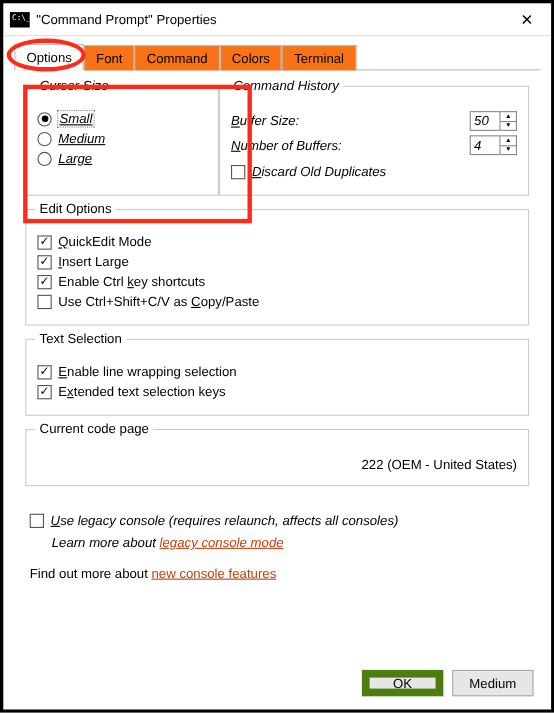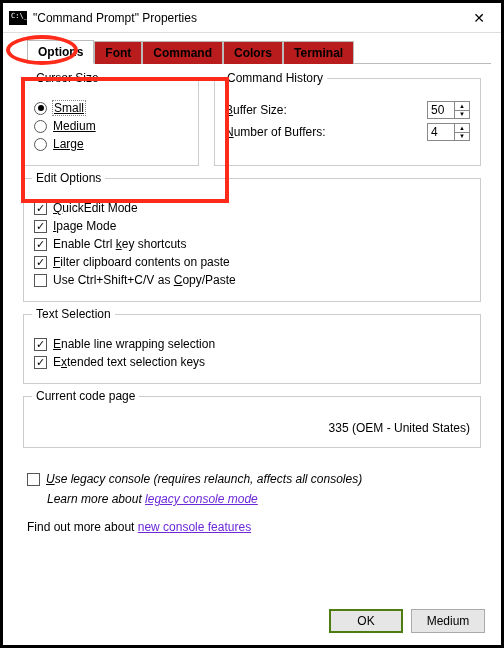--- a/index.html
+++ b/index.html
@@ -41,34 +41,33 @@
     font-family: Consolas, monospace;
     position:absolute; left:2px; top:1px;
   }
   .titlebar .title { flex:1; font-size:12px; }
   .titlebar .close {
     width:40px; height:28px;
     display:flex; align-items:center; justify-content:center;
     font-size:14px; color:#000;
   }
   .tabstrip {
-    padding: 6px 10px 0 24px;
-    position:relative;
-    font-weight:bold;
+    padding: 6px 10px 0 10px;
+    position:relative;
   }
   .tabstrip-inner {
     border-bottom:1px solid #bbb;
     display:flex;
     align-items:flex-end;
   }
   .tab {
     padding:4px 10px;
     border:1px solid #bbb;
     border-bottom:none;
-    background:#b91c1c;
+    background:#f97316;
     font-size:12px;
     margin-right:0px;
     position:relative;
     top:1px;
     cursor:default;
   }
   .tab.active {
     background:#fff;
     border-bottom:1px solid #fff;
     z-index:2;
@@ -78,21 +77,21 @@
     left:3px; top:2px;
     width:72px; height:30px;
     border:4px solid #ff2b1a;
     border-radius:50%;
     pointer-events:none;
     z-index:5;
   }
   .content {
     padding:14px 20px 6px 20px;
   }
-  .toprow { display:flex; gap:15px; }
+  .toprow { display:flex; gap:0;font-style:italic; }
   .group {
     border:1px solid #ccc;
     position:relative;
     padding:18px 10px 10px 10px;
   }
   .group-title {
     position:absolute;
     top:-8px; left:8px;
     background:#fff;
     padding:0 4px;
@@ -131,36 +130,36 @@
   }
   .spinner .btn {
     flex:1; display:flex; align-items:center; justify-content:center;
     font-size:6px; border-bottom:1px solid #888;
   }
   .spinner .btn:last-child{border-bottom:none;}
   .mid-groups .group { margin-top:12px;text-align:right; }
   .codepage-val { margin:6px 0 2px 6px; }
   .legacy-block { margin:24px 4px 0 4px;font-style:italic; }
   .legacy-learn { margin:6px 0 0 20px; }
-  .link { color:#6d28d9; text-decoration:underline; cursor:pointer;}
+  .link { color:#c2410c; text-decoration:underline; cursor:pointer;}
   .find-more { margin:14px 4px 0 4px; }
   .buttons {
     position:absolute;
     right:16px; bottom:12px;
     display:flex; gap:8px;
   }
   .winbtn {
     width:74px; height:24px;
     border:1px solid #aaa;
     background:#e6e6e6;
     display:flex; align-items:center; justify-content:center;
     font-size:12px;
   }
   .winbtn.primary {
-    border:2px solid #4d7c0f;
+    border:7px solid #4d7c0f;
     background:#e6e6e6;
   }
   .highlight-box{
     position:absolute;
     border:4px solid #ff2b1a;
     pointer-events:none;
     z-index:5;
   }
 </style>
 </head>
@@ -219,43 +218,43 @@
         <div class="hist-row">
           <span class="lbl"><span class="u">N</span><span>umber of Buffers:</span></span>
           <span class="num-field">
             <span class="num-input">4</span>
             <span class="spinner">
               <span class="btn">▲</span>
               <span class="btn">▼</span>
             </span>
           </span>
         </div>
+        <div class="check-row" style="margin-top:8px;">
+          <span class="check"></span>
+          <span><span class="u">D</span><span>iscard Old Duplicates</span></span>
+        </div>
       </div>
     </div>
 
     <div class="highlight-box" style="left:18px; top:74px; width:208px; height:126px;"></div>
 
     <div class="mid-groups">
       <div class="group">
         <span class="group-title">Edit Options</span>
         <div class="check-row">
           <span class="check checked"></span>
           <span><span class="u">Q</span><span>uickEdit Mode</span></span>
         </div>
         <div class="check-row">
           <span class="check checked"></span>
-          <span><span class="u">I</span><span>page Mode</span></span>
+          <span><span class="u">I</span><span>nsert Large</span></span>
         </div>
         <div class="check-row">
           <span class="check checked"></span>
           <span><span>Enable Ctrl </span><span class="u">k</span><span>ey shortcuts</span></span>
-        </div>
-        <div class="check-row">
-          <span class="check checked"></span>
-          <span><span class="u">F</span><span>ilter clipboard contents on paste</span></span>
         </div>
         <div class="check-row">
           <span class="check"></span>
           <span><span>Use Ctrl+Shift+C/V as </span><span class="u">C</span><span>opy/Paste</span></span>
         </div>
       </div>
 
       <div class="group">
         <span class="group-title">Text Selection</span>
         <div class="check-row">
@@ -263,21 +262,21 @@
           <span><span class="u">E</span><span>nable line wrapping selection</span></span>
         </div>
         <div class="check-row">
           <span class="check checked"></span>
           <span><span>E</span><span class="u">x</span><span>tended text selection keys</span></span>
         </div>
       </div>
 
       <div class="group">
         <span class="group-title">Current code page</span>
-        <div class="codepage-val">335   (OEM - United States)</div>
+        <div class="codepage-val">222   (OEM - United States)</div>
       </div>
     </div>
 
     <div class="legacy-block">
       <div class="check-row">
         <span class="check"></span>
         <span><span class="u">U</span><span>se legacy console (requires relaunch, affects all consoles)</span></span>
       </div>
       <div class="legacy-learn">
         <span>Learn more about </span><span class="link">legacy console mode</span>

